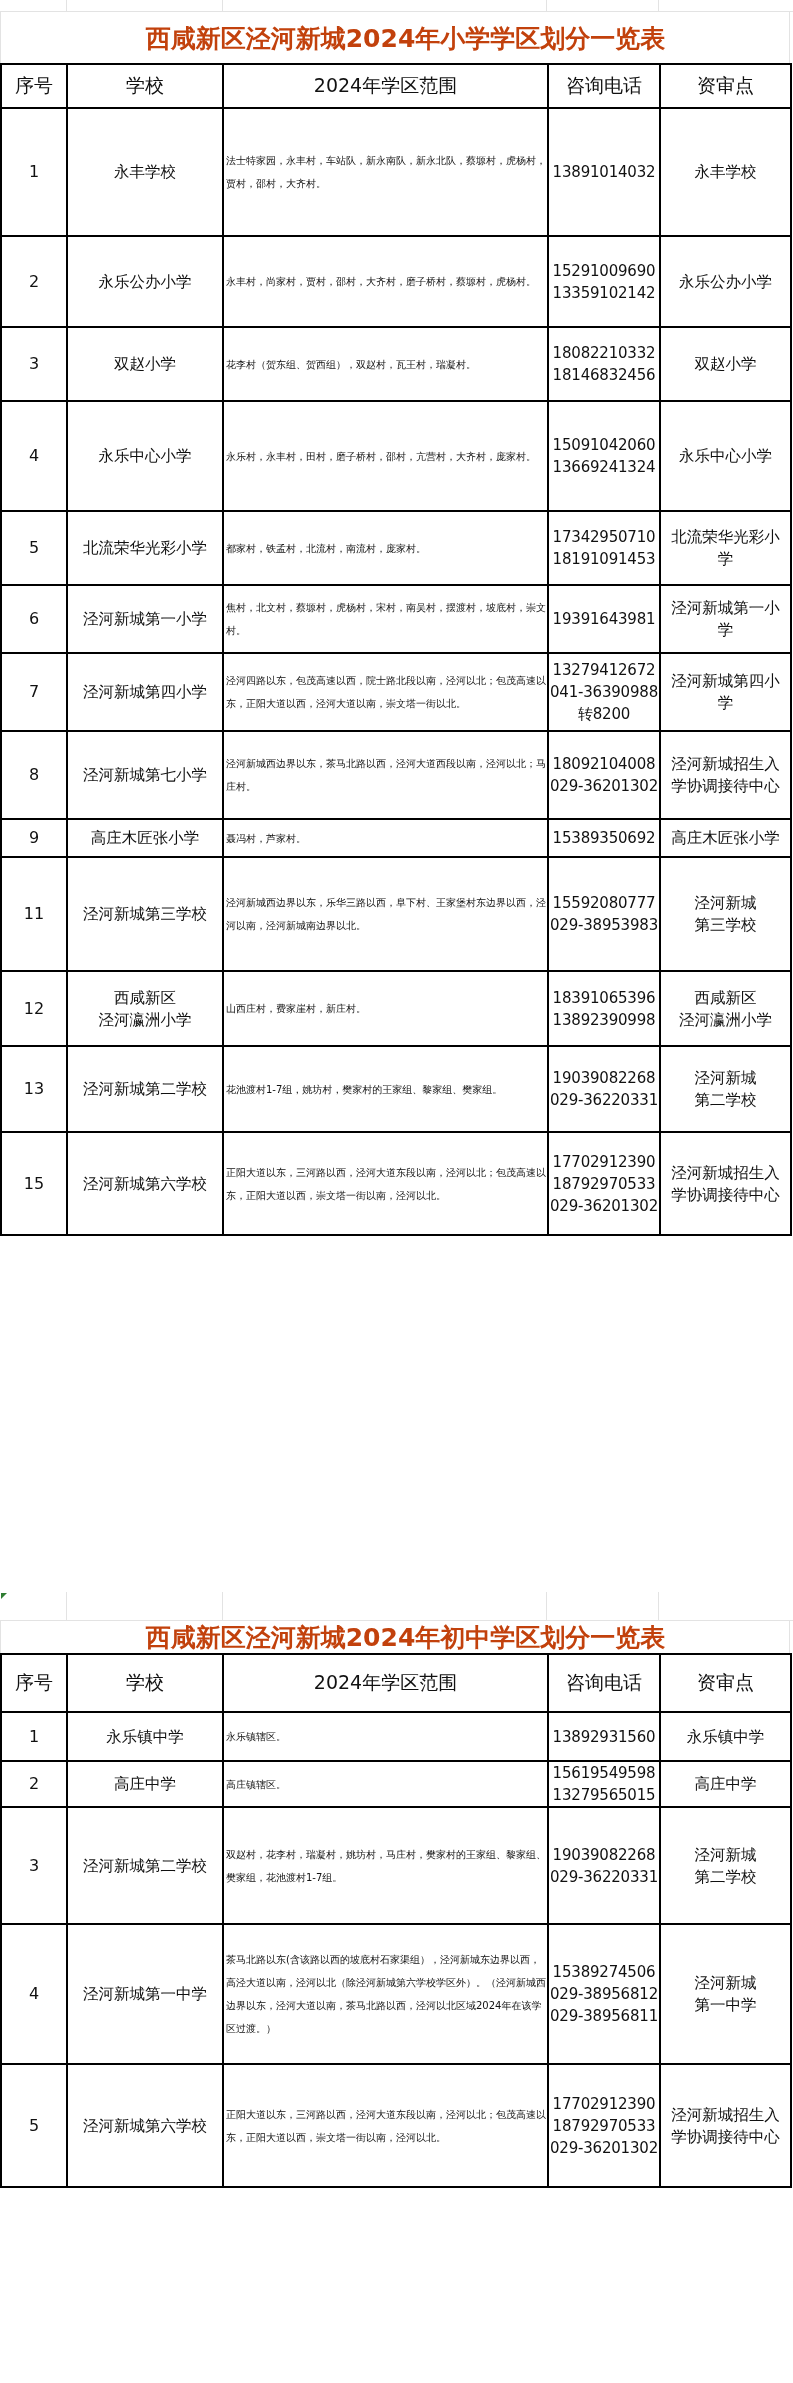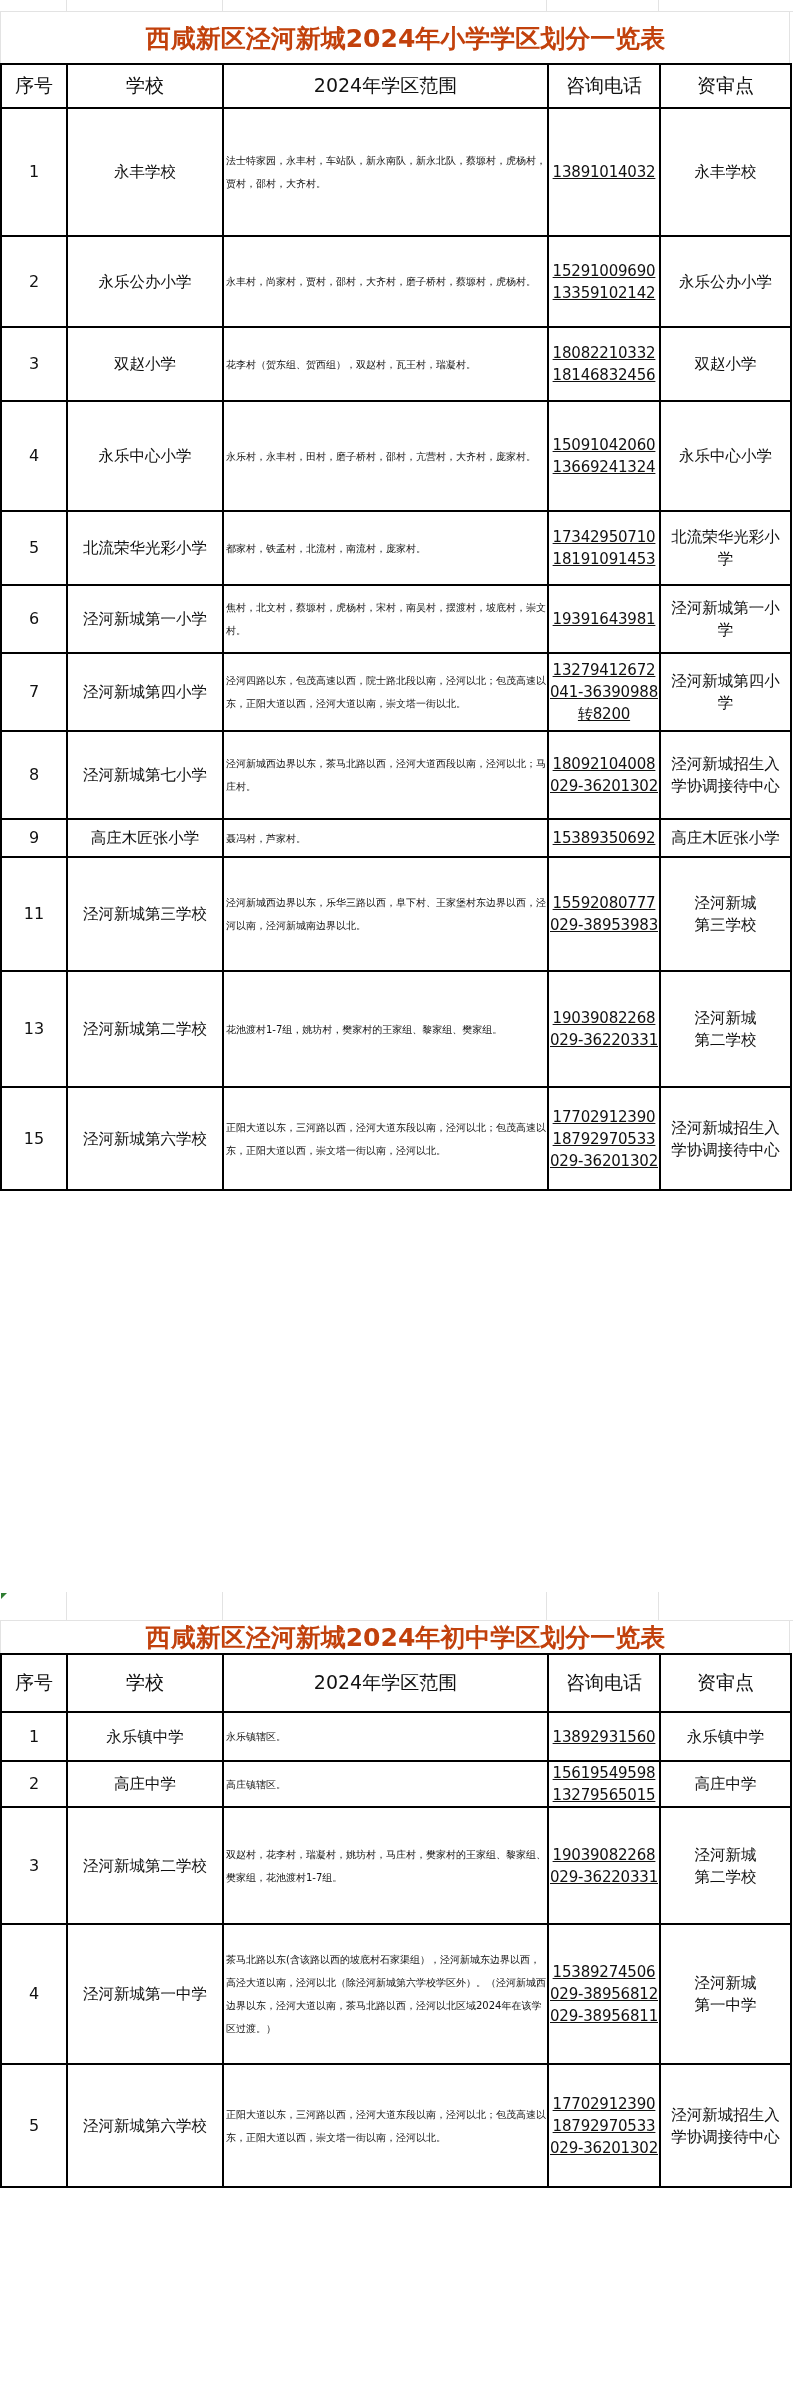--- a/index.html
+++ b/index.html
@@ -9,21 +9,21 @@
   .grid-strip .gcell { position: absolute; top: 0; bottom: 0; border-left: 1px solid #e3e3e3; }
   .title-band { position: absolute; left: 0; width: 790px; display: flex; align-items: center; justify-content: center;
                 border-left: 1px solid #e3e3e3; border-right: 1px solid #e3e3e3; box-sizing: border-box; }
   .title-text { font-family: "DejaVu Sans", sans-serif; font-weight: bold; font-size: 25px; letter-spacing: 0px; color: #c2410c; margin-left: 21px; }
   table.district { position: absolute; left: 0; width: 790px; border-collapse: collapse; table-layout: fixed; }
   table.district td, table.district th { border: 2.5px solid #000; padding: 0; overflow: hidden; }
   table.district th { font-weight: normal; font-size: 19px; text-align: center; vertical-align: middle; }
   td.c-num, td.c-school, td.c-check { text-align: center; vertical-align: middle; font-size: 15.5px; line-height: 22px; }
   td.c-num { font-size: 16px; }
   td.c-range { text-align: left; vertical-align: middle; font-size: 10px; line-height: 23px; padding-left: 2px !important; padding-right: 1px !important; word-break: break-all; }
-  td.c-phone { text-align: center; vertical-align: middle; font-size: 15px; line-height: 22px; white-space: nowrap; letter-spacing: -0.2px; text-decoration: underline; }
+  td.c-phone { text-align: center; vertical-align: middle; font-size: 15px; line-height: 22px; white-space: nowrap; letter-spacing: -0.2px; }
   .line { display: block; }
   .corner-mark { position: absolute; left: 1px; width: 0; height: 0; border-top: 6px solid #2f7d32; border-right: 6px solid transparent; }
 </style>
 </head>
 <body>
 
 <div class="grid-strip" style="top:0; height:12px;">
   <div class="gcell" style="left:66px"></div>
   <div class="gcell" style="left:222px"></div>
   <div class="gcell" style="left:546px"></div>
@@ -188,21 +188,37 @@
         <td class="c-range">泾河新城西边界以东，乐华三路以西，阜下村、王家堡村东边界以西，泾河以南，泾河新城南边界以北。</td>
         <td class="c-phone">
           <span class="line">15592080777</span>
           <span class="line">029-38953983</span>
         </td>
         <td class="c-check">
           <span class="line">泾河新城</span>
           <span class="line">第三学校</span>
         </td>
       </tr>
-      <tr style="height: 116px; padding-left: 12px;">
+      <tr style="height: 75px;">
+        <td class="c-num">12</td>
+        <td class="c-school">
+          <span class="line">西咸新区</span>
+          <span class="line">泾河瀛洲小学</span>
+        </td>
+        <td class="c-range">山西庄村，费家崖村，新庄村。</td>
+        <td class="c-phone">
+          <span class="line">18391065396</span>
+          <span class="line">13892390998</span>
+        </td>
+        <td class="c-check">
+          <span class="line">西咸新区</span>
+          <span class="line">泾河瀛洲小学</span>
+        </td>
+      </tr>
+      <tr style="height: 86px; padding-left: 12px;">
         <td class="c-num">13</td>
         <td class="c-school">
           <span class="line">泾河新城第二学校</span>
         </td>
         <td class="c-range">花池渡村1-7组，姚坊村，樊家村的王家组、黎家组、樊家组。</td>
         <td class="c-phone">
           <span class="line">19039082268</span>
           <span class="line">029-36220331</span>
         </td>
         <td class="c-check">

